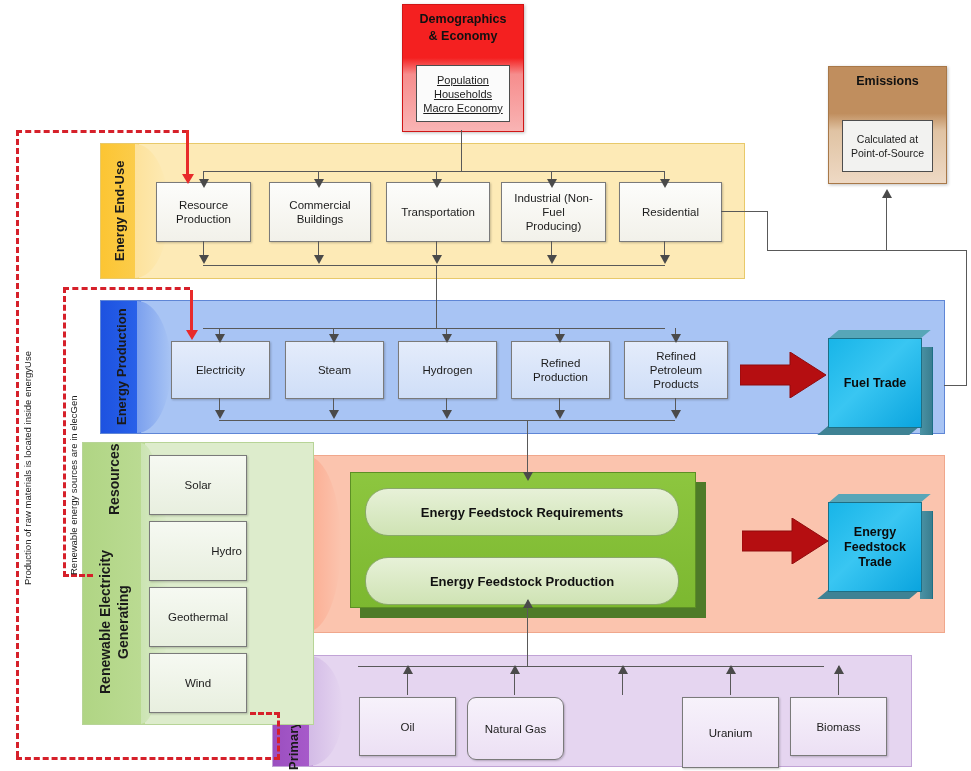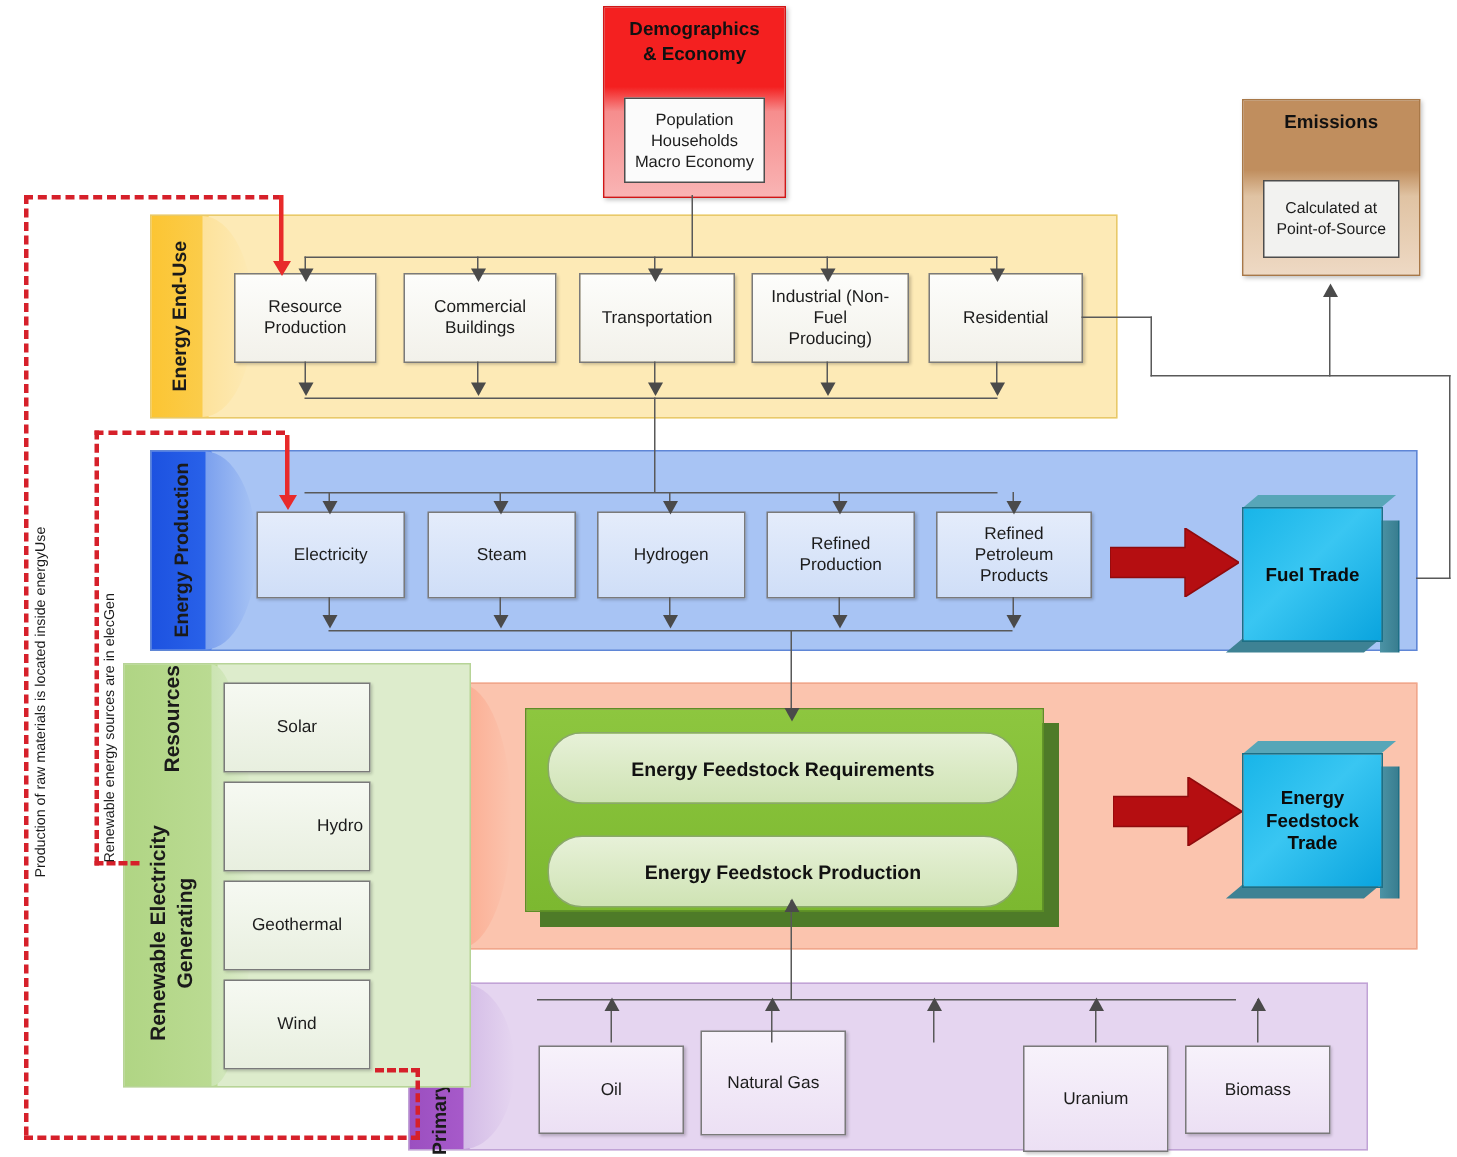--- a/index.html
+++ b/index.html
@@ -156,21 +156,21 @@
     box-shadow:1px 1px 3px rgba(0,0,0,.25);
   }
   #demographics .hdr{
     position:absolute;left:0;right:0;top:6px;
     text-align:center;font-weight:bold;font-size:12.5px;line-height:17px;color:#111;
   }
   #demographics .inner{
     position:absolute;left:13px;right:13px;top:60px;height:55px;
     background:#fbfbfb;border:1px solid #4d4d4d;
     display:flex;align-items:center;justify-content:center;
-    font-size:11px;line-height:14px;color:#1c1c1c;text-align:center;
+    font-size:11px;line-height:14px;color:#1c1c1c;text-align:center;text-decoration:underline;
   }
 
   
   #emissions{
     left:828px;top:66px;width:117px;height:116px;
     background:linear-gradient(180deg,#c08e5e 0%,#c08e5e 40%,#e0c3a3 55%,#eed9c4 100%);
     border:1px solid #a87848;
     box-shadow:1px 1px 3px rgba(0,0,0,.25);
   }
   #emissions .hdr{
@@ -400,21 +400,21 @@
     <div class="band-curve"></div>
     <div class="band-label" style="left:0;top:0;width:40px;height:110px;line-height:15px;">
       <span>Primary</span>&nbsp;<span>Resources</span>
     </div>
 
     <div class="node" style="left:86px;top:41px;width:97px;height:59px;background:linear-gradient(180deg,#f7f2fb 0%,#ece0f4 100%);">
       <div>
           <div>Oil</div>
         </div>
     </div>
-    <div class="node" style="left:194px;top:31px;width:97px;height:70px;background:linear-gradient(180deg,#f7f2fb 0%,#ece0f4 100%);">
+    <div class="node" style="left:194px;top:41px;width:97px;height:63px;background:linear-gradient(180deg,#f7f2fb 0%,#ece0f4 100%);border-radius:9px;">
       <div>
           <div>Natural Gas</div>
         </div>
     </div>
     <div class="node" style="left:409px;top:41px;width:97px;height:71px;background:linear-gradient(180deg,#f7f2fb 0%,#ece0f4 100%);">
       <div>
           <div>Uranium</div>
         </div>
     </div>
     <div class="node" style="left:517px;top:41px;width:97px;height:59px;background:linear-gradient(180deg,#f7f2fb 0%,#ece0f4 100%);">

